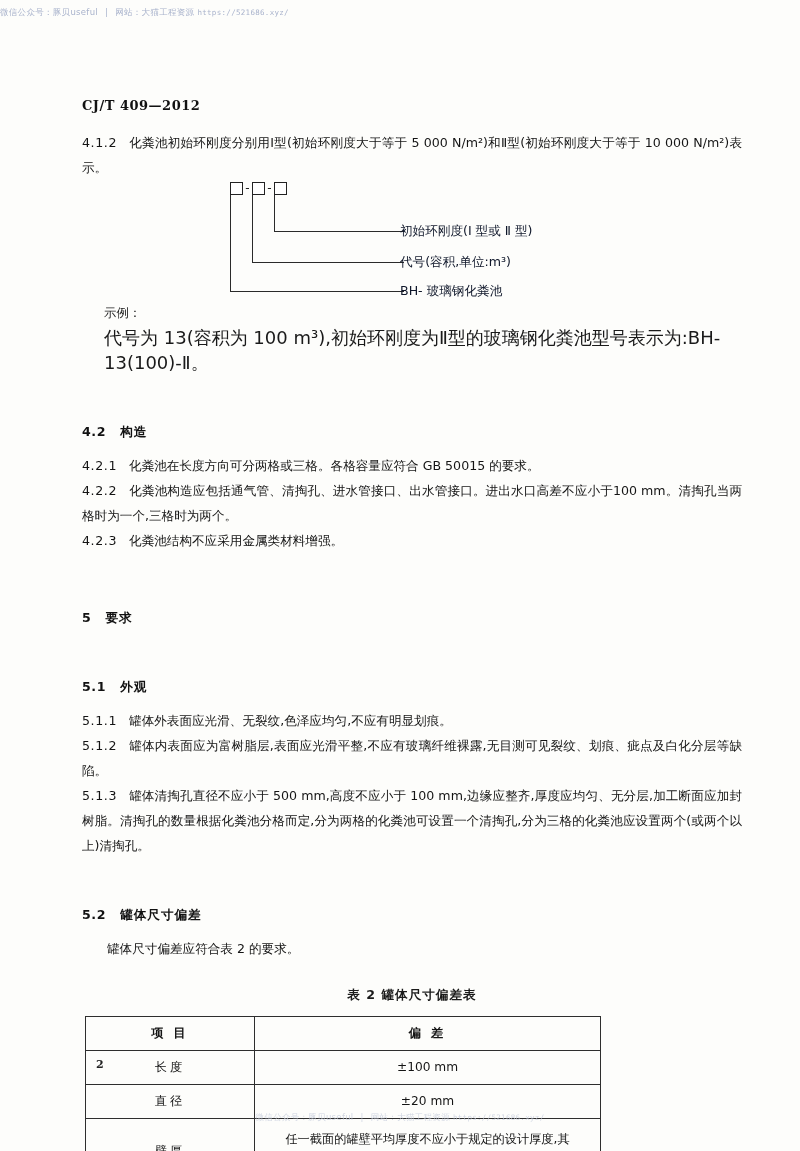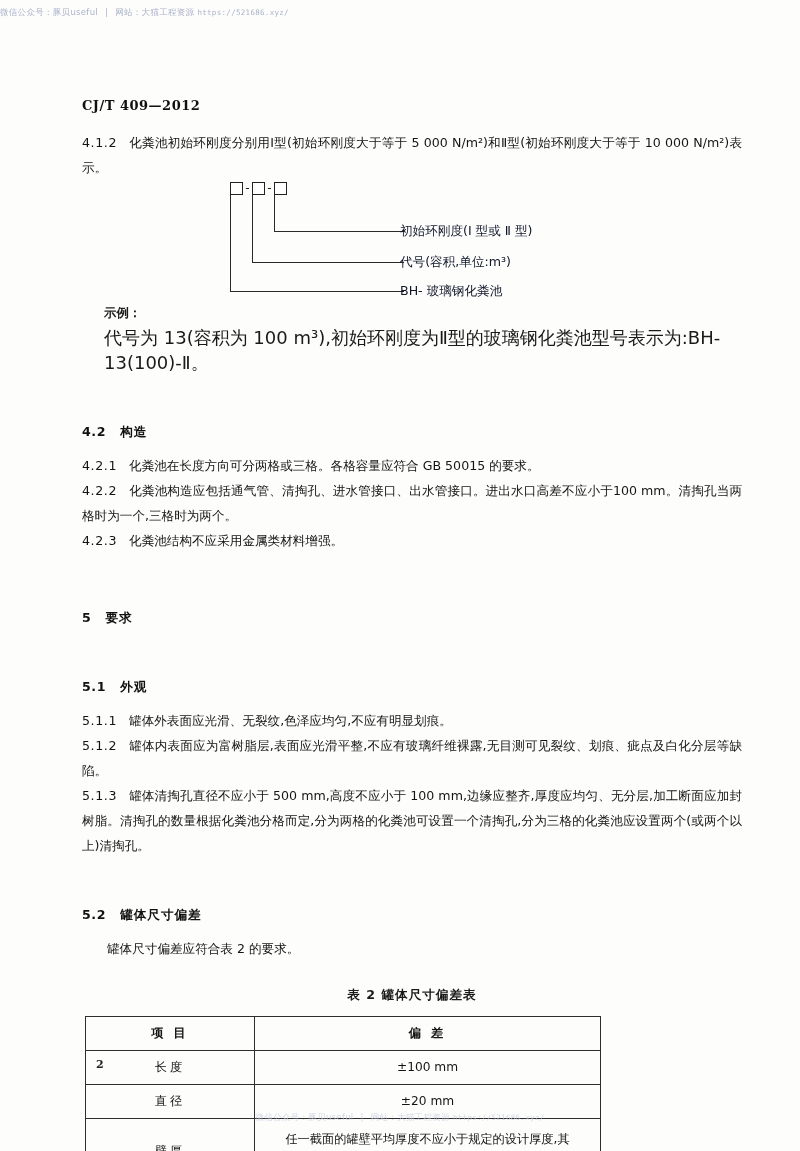--- a/index.html
+++ b/index.html
@@ -127,21 +127,21 @@
   .lbl {
     position: absolute;
     font-size: 12.6px;
     line-height: 14px;
     white-space: nowrap;
     color: #0f172a;
   }
 
   
   .example-block { margin-left: 22px; }
-  .example-block .ex-title { font-size: 12.4px; line-height: 25px; font-weight: bold; }
+  .example-block .ex-title { font-size: 12.4px; line-height: 25px; font-weight: normal; }
   .example-block .ex-text { font-size: 18px; line-height: 25px; }
 
   
   .table-caption {
     text-align: center;
     font-size: 12.6px;
     font-weight: bold;
     letter-spacing: 1px;
     margin-top: 2px;
   }

